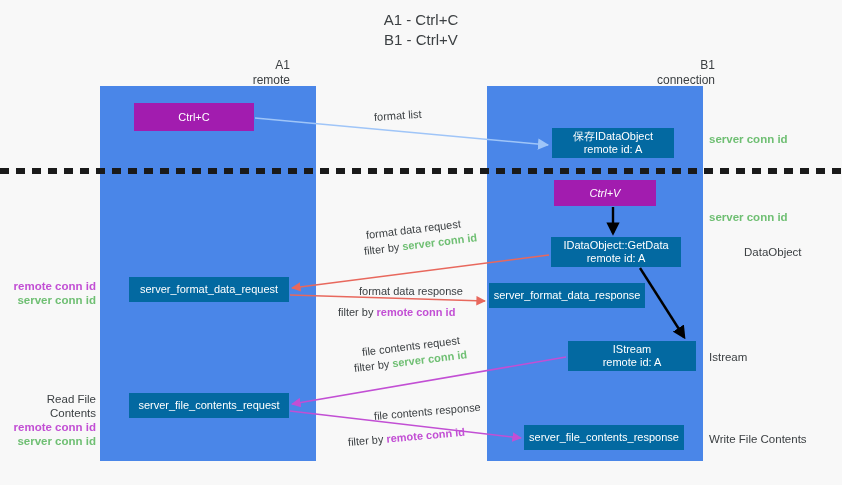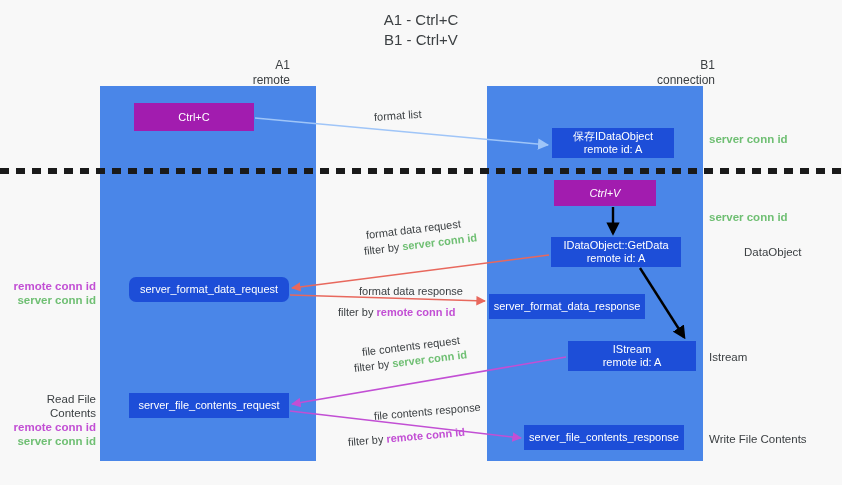--- a/index.html
+++ b/index.html
@@ -52,21 +52,21 @@
     justify-content: center;
     flex-direction: column;
     text-align: center;
     color: #ffffff;
     font-size: 11px;
     line-height: 13px;
     box-sizing: border-box;
     padding: 2px 4px;
   }
   .box.green { background: #a21caf; }
-  .box.orange { background: #1d4ed8; }
+  .box.orange { background: #0369a1; }
 
   
   .side-label {
     font-size: 11.5px;
     line-height: 14px;
     white-space: nowrap;
   }
   .green-text { color: #6fbf73; font-weight: bold; }
   .purple-text { color: #c24fd4; font-weight: bold; }
   .dark-text { color: #3c4043; }
@@ -110,21 +110,21 @@
     <div>connection</div>
   </div>
 
   <div class="abs lane" style="left:100px; top:86px; width:216px; height:375px;"></div>
   <div class="abs lane" style="left:487px; top:86px; width:216px; height:375px;"></div>
 
   <div class="abs box green" style="left:134px; top:103px; width:120px; height:28px;">
     <span>Ctrl+C</span>
   </div>
 
-  <div class="abs box orange" style="left:129px; top:277px; width:160px; height:25px;border-radius:7px;">
+  <div class="abs box orange" style="left:129px; top:277px; width:160px; height:25px;">
     <span>server_format_data_request</span>
   </div>
 
   <div class="abs box orange" style="left:129px; top:393px; width:160px; height:25px;">
     <span>server_file_contents_request</span>
   </div>
 
   <div class="abs box orange" style="left:552px; top:128px; width:122px; height:30px;">
     <span>保存IDataObject</span>
     <span>remote id: A</span>
@@ -132,21 +132,21 @@
 
   <div class="abs box green" style="left:554px; top:180px; width:102px; height:26px;font-style:italic;">
     <span>Ctrl+V</span>
   </div>
 
   <div class="abs box orange" style="left:551px; top:237px; width:130px; height:30px;">
     <span>IDataObject::GetData</span>
     <span>remote id: A</span>
   </div>
 
-  <div class="abs box orange" style="left:489px; top:294px; width:156px; height:25px;">
+  <div class="abs box orange" style="left:489px; top:283px; width:156px; height:25px;">
     <span>server_format_data_response</span>
   </div>
 
   <div class="abs box orange" style="left:568px; top:341px; width:128px; height:30px;">
     <span>IStream</span>
     <span>remote id: A</span>
   </div>
 
   <div class="abs box orange" style="left:524px; top:425px; width:160px; height:25px;">
     <span>server_file_contents_response</span>

